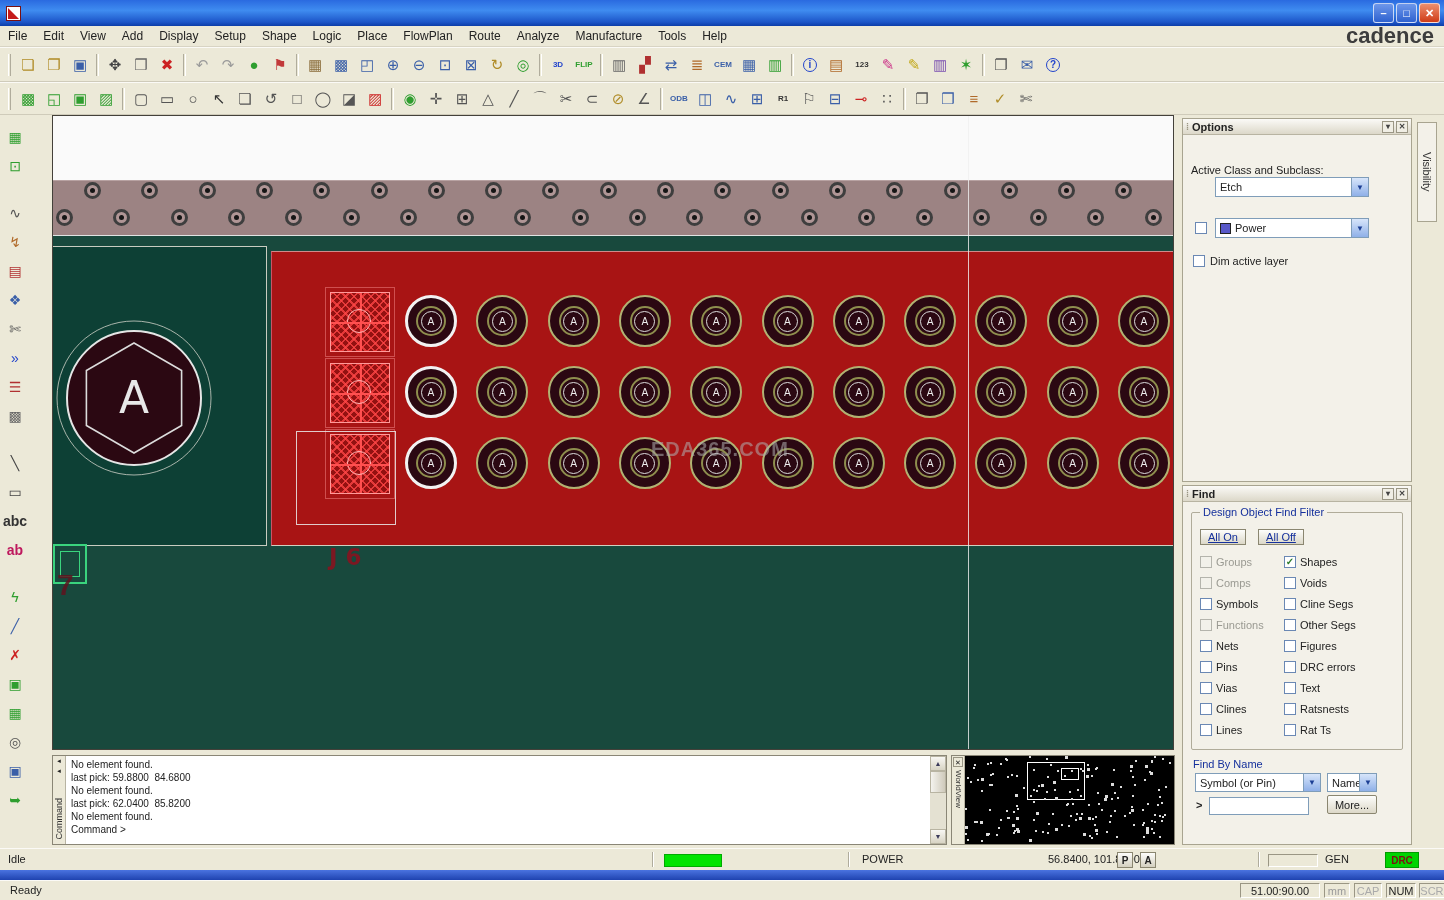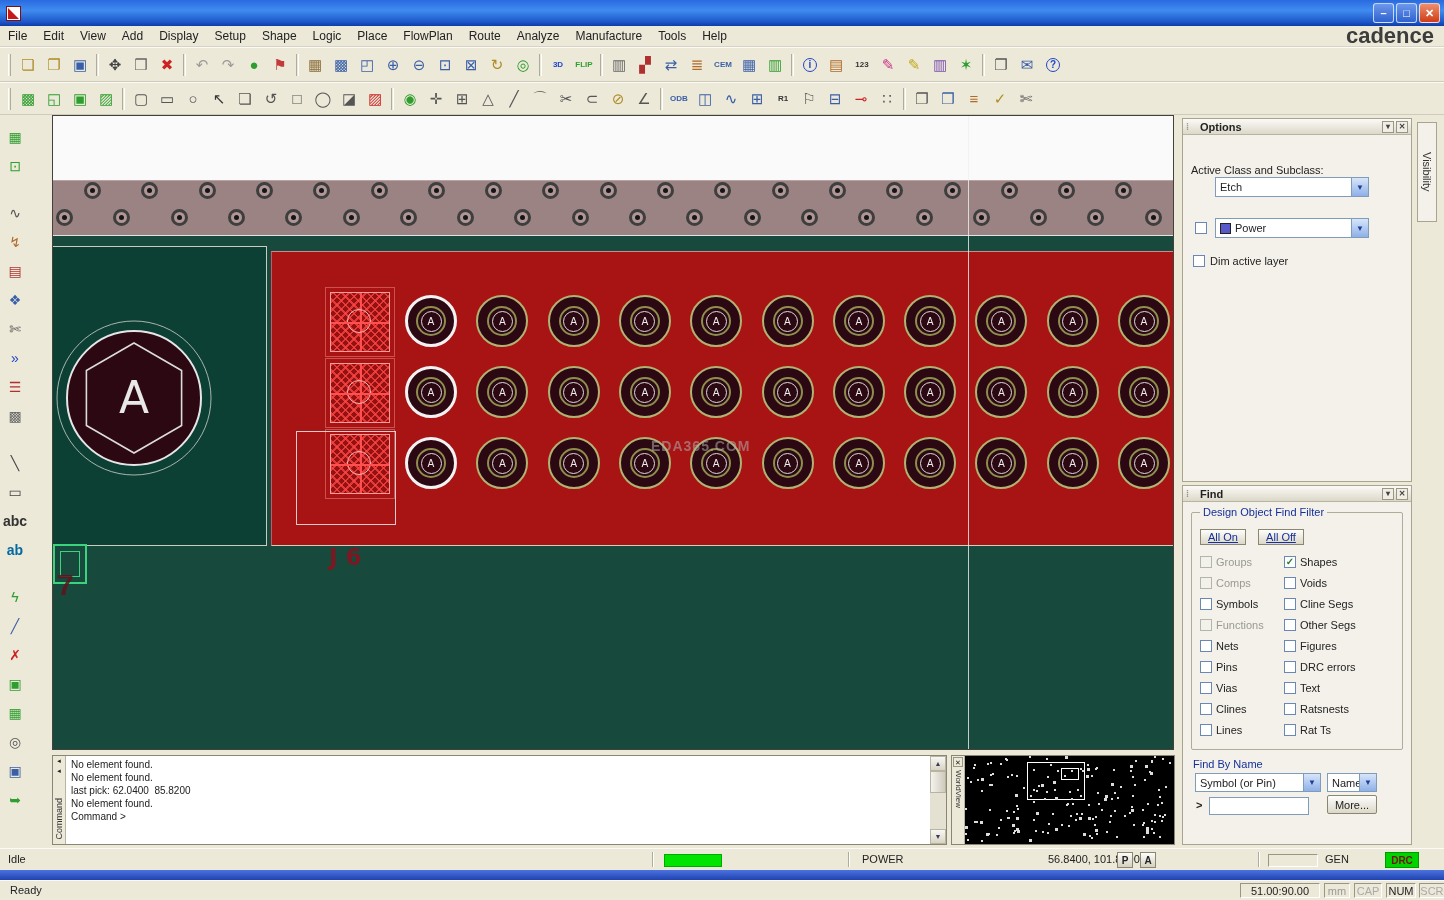--- a/index.html
+++ b/index.html
@@ -77,34 +77,34 @@
       repeating-linear-gradient(135deg, rgba(255,70,70,.75) 0 1.5px, transparent 1.5px 6px),
       rgba(130,15,15,.55); }
   .xpad::before { content:""; position:absolute; left:50%; top:0; bottom:0; width:1.5px; background:#ff5050; }
   .xpad::after  { content:""; position:absolute; top:50%; left:0; right:0; height:1.5px; background:#ff5050; }
   .xring { position:absolute; left:50%; top:50%; width:24px; height:24px; margin:-13px 0 0 -13px;
     border-radius:50%; border:1.5px solid #ffb6b6; }
   .j6-outline { position:absolute; left:243px; top:315px; width:100px; height:94px;
     border:1px solid rgba(235,235,235,.85); }
   .j6-label { position:absolute; left:276px; top:428px; font-size:23px; font-weight:bold;
     letter-spacing:8px; color:#7c1822; font-family:"DejaVu Sans", sans-serif; }
-  .watermark { position:absolute; left:598px; top:322px; font-size:14px; font-weight:bold;
+  .watermark { position:absolute; left:598px; top:322px; font-size:20px; font-weight:bold;
     color:rgba(175,175,175,.55); letter-spacing:1px; }
   .green-square { position:absolute; left:0; top:428px; width:34px; height:40px; border:2px solid #3ad47e; }
   .green-square i { position:absolute; left:5px; top:5px; right:5px; bottom:5px; border:1px solid #3ad47e; display:block; }
   .digit7 { position:absolute; left:4px; top:452px; font-size:30px; font-weight:bold; color:#5f141f; opacity:.85; }
 
   
   .panel { position:absolute; left:1182px; width:230px; background:#f3f1e9; border:1px solid #a8a490; }
   #options-panel { top:118px; height:364px; }
   #find-panel { top:485px; height:360px; }
   .panel-header { height:16px; background:linear-gradient(#fbfaf7,#dcd8c9); border-bottom:1px solid #b8b4a2;
     display:flex; align-items:center; font-size:11px; font-weight:bold; padding:0 3px; }
   .panel-grip { color:#9a9684; font-size:9px; margin-right:3px; }
-  .panel-title { flex:1;margin-left:8px; }
+  .panel-title { flex:1; }
   .hdr-btn { width:12px; height:12px; border:1px solid #9a9684; background:#f0eee4; font-size:8px;
     display:flex; align-items:center; justify-content:center; margin-left:2px; color:#444; }
   .vis-tab { position:absolute; left:1417px; top:122px; width:20px; height:100px; background:#f3f1e9;
     border:1px solid #a8a490; display:flex; align-items:center; justify-content:center; }
   .vis-tab span { writing-mode:vertical-rl; font-size:11px; color:#333; }
 
   .opt-label { position:absolute; left:8px; top:36px; font-size:11px;margin-top:9px; }
   .combo { position:absolute; height:20px; border:1px solid #7f9db9; background:#fff; display:flex;
     align-items:center; font-size:11px; padding-left:4px; }
   .combo .ctext { flex:1; white-space:nowrap; overflow:hidden; }
@@ -499,21 +499,21 @@
       </div>
       <div class="tb-btn" style="color: rgb(68, 68, 68); margin-top: 18px;">
         <span>╲</span>
       </div>
       <div class="tb-btn" style="color: rgb(68, 68, 68);">
         <span>▭</span>
       </div>
       <div class="tb-btn small" style="color: rgb(51, 51, 51);">
         <span>abc</span>
       </div>
-      <div class="tb-btn small" style="color: #0369a1; align-items: center;">
+      <div class="tb-btn small" style="color: #be185d; align-items: center;">
         <span>ab</span>
       </div>
       <div class="tb-btn" style="color: rgb(47, 158, 47); margin-top: 18px;">
         <span>ϟ</span>
       </div>
       <div class="tb-btn" style="color: rgb(58, 95, 168);">
         <span>╱</span>
       </div>
       <div class="tb-btn" style="color: rgb(204, 34, 34);">
         <span>✗</span>
@@ -978,21 +978,21 @@
     <input class="find-input" value="" style="">
     <div class="more-btn">More...</div>
   </div>
 
   <div class="console">
     <div class="console-strip">
       <span class="cmarker">◄</span>
       <span class="cmarker">◄</span>
       <span class="ctab">Command</span>
     </div>
-    <div class="console-lines" id="console-lines"><div class="console-line">No element found.</div><div class="console-line">No element found.</div><div class="console-line">last pick: 62.0400  85.8200</div><div class="console-line">No element found.</div><div class="console-line">Command &gt;</div></div>
+    <div class="console-lines" id="console-lines"><div class="console-line">No element found.</div><div class="console-line">last pick: 59.8800  84.6800</div><div class="console-line">No element found.</div><div class="console-line">last pick: 62.0400  85.8200</div><div class="console-line">No element found.</div><div class="console-line">Command &gt;</div></div>
     <div class="scrollbar">
       <div class="sb-btn">▲</div>
       <div class="sb-thumb"></div>
       <div class="sb-btn down">▼</div>
     </div>
   </div>
 
   <div class="worldview">
     <div class="wv-strip">
       <span class="wv-close">✕</span>

